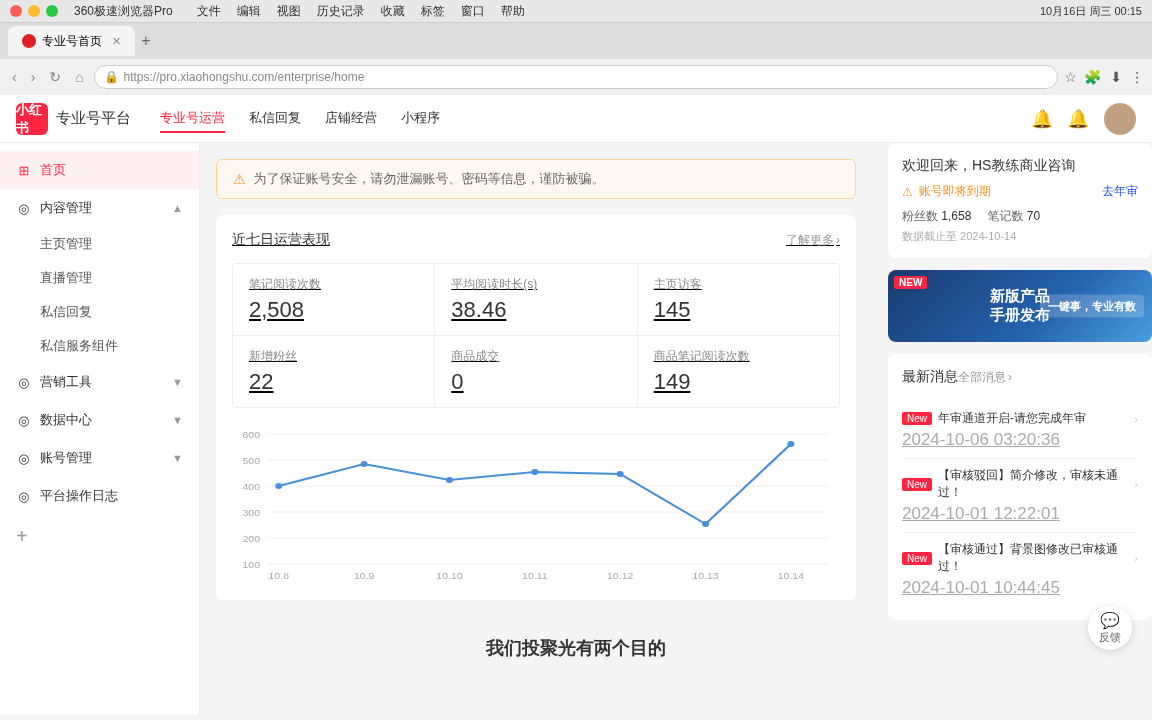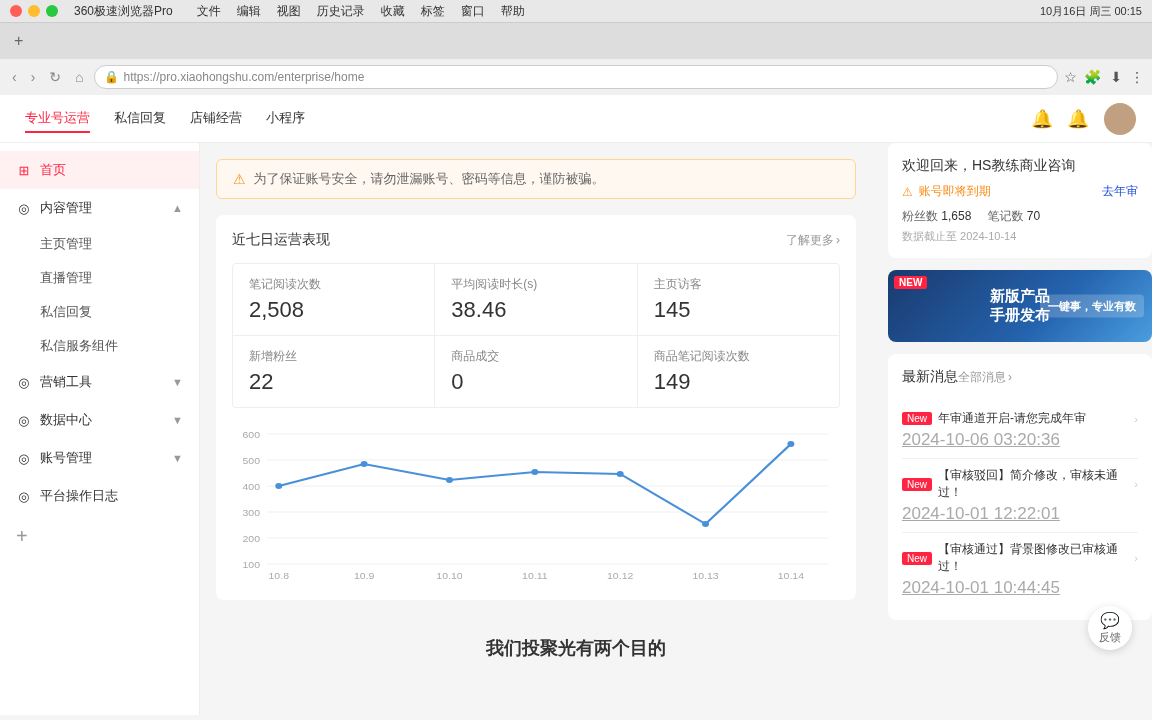--- a/index.html
+++ b/index.html
@@ -146,20 +146,21 @@
       color: #666;
     }
     .alert-icon { color: #fa8c16; font-size: 14px; }
 
     
     .stats-section {
       background: white;
       border-radius: 8px;
       padding: 16px;
       margin-bottom: 16px;
+      text-decoration: underline;
     }
     .stats-header {
       display: flex;
       align-items: center;
       justify-content: space-between;
       margin-bottom: 14px;
     }
     .stats-title { font-size: 14px; font-weight: 500; color: #333; }
     .stats-more { font-size: 12px; color: #999; cursor: pointer; display: flex; align-items: center; gap: 2px; }
     .stats-grid {
@@ -283,20 +284,25 @@
   <span class="title-bar-text">视图</span>
   <span class="title-bar-text">历史记录</span>
   <span class="title-bar-text">收藏</span>
   <span class="title-bar-text">标签</span>
   <span class="title-bar-text">窗口</span>
   <span class="title-bar-text">帮助</span>
   <span class="title-bar-right">10月16日 周三 00:15</span>
 </div>
 
 <div class="browser-tabs">
+  <div class="tab-active">
+    <div class="tab-favicon"></div>
+    <span>专业号首页</span>
+    <span class="tab-close">✕</span>
+  </div>
   <span class="tab-new">+</span>
 </div>
 
 <div class="browser-toolbar">
   <span class="nav-btn">‹</span>
   <span class="nav-btn">›</span>
   <span class="nav-btn">↻</span>
   <span class="nav-btn">⌂</span>
   <div class="address-bar">
     <span>🔒</span>
@@ -304,20 +310,24 @@
   </div>
   <div class="toolbar-icons">
     <span>☆</span>
     <span>🧩</span>
     <span>⬇</span>
     <span>⋮</span>
   </div>
 </div>
 
 <div class="app-header">
+  <div class="logo-area">
+    <div class="logo-icon">小红书</div>
+    <span class="platform-name">专业号平台</span>
+  </div>
   <nav class="header-nav">
     <span class="header-nav-item active">专业号运营</span>
     <span class="header-nav-item">私信回复</span>
     <span class="header-nav-item">店铺经营</span>
     <span class="header-nav-item">小程序</span>
   </nav>
   <div class="header-right">
     <span class="header-icon">🔔</span>
     <span class="header-icon">🔔</span>
     <div class="avatar" style="background: #c0a080; width:32px; height:32px; border-radius:50%;"></div>

